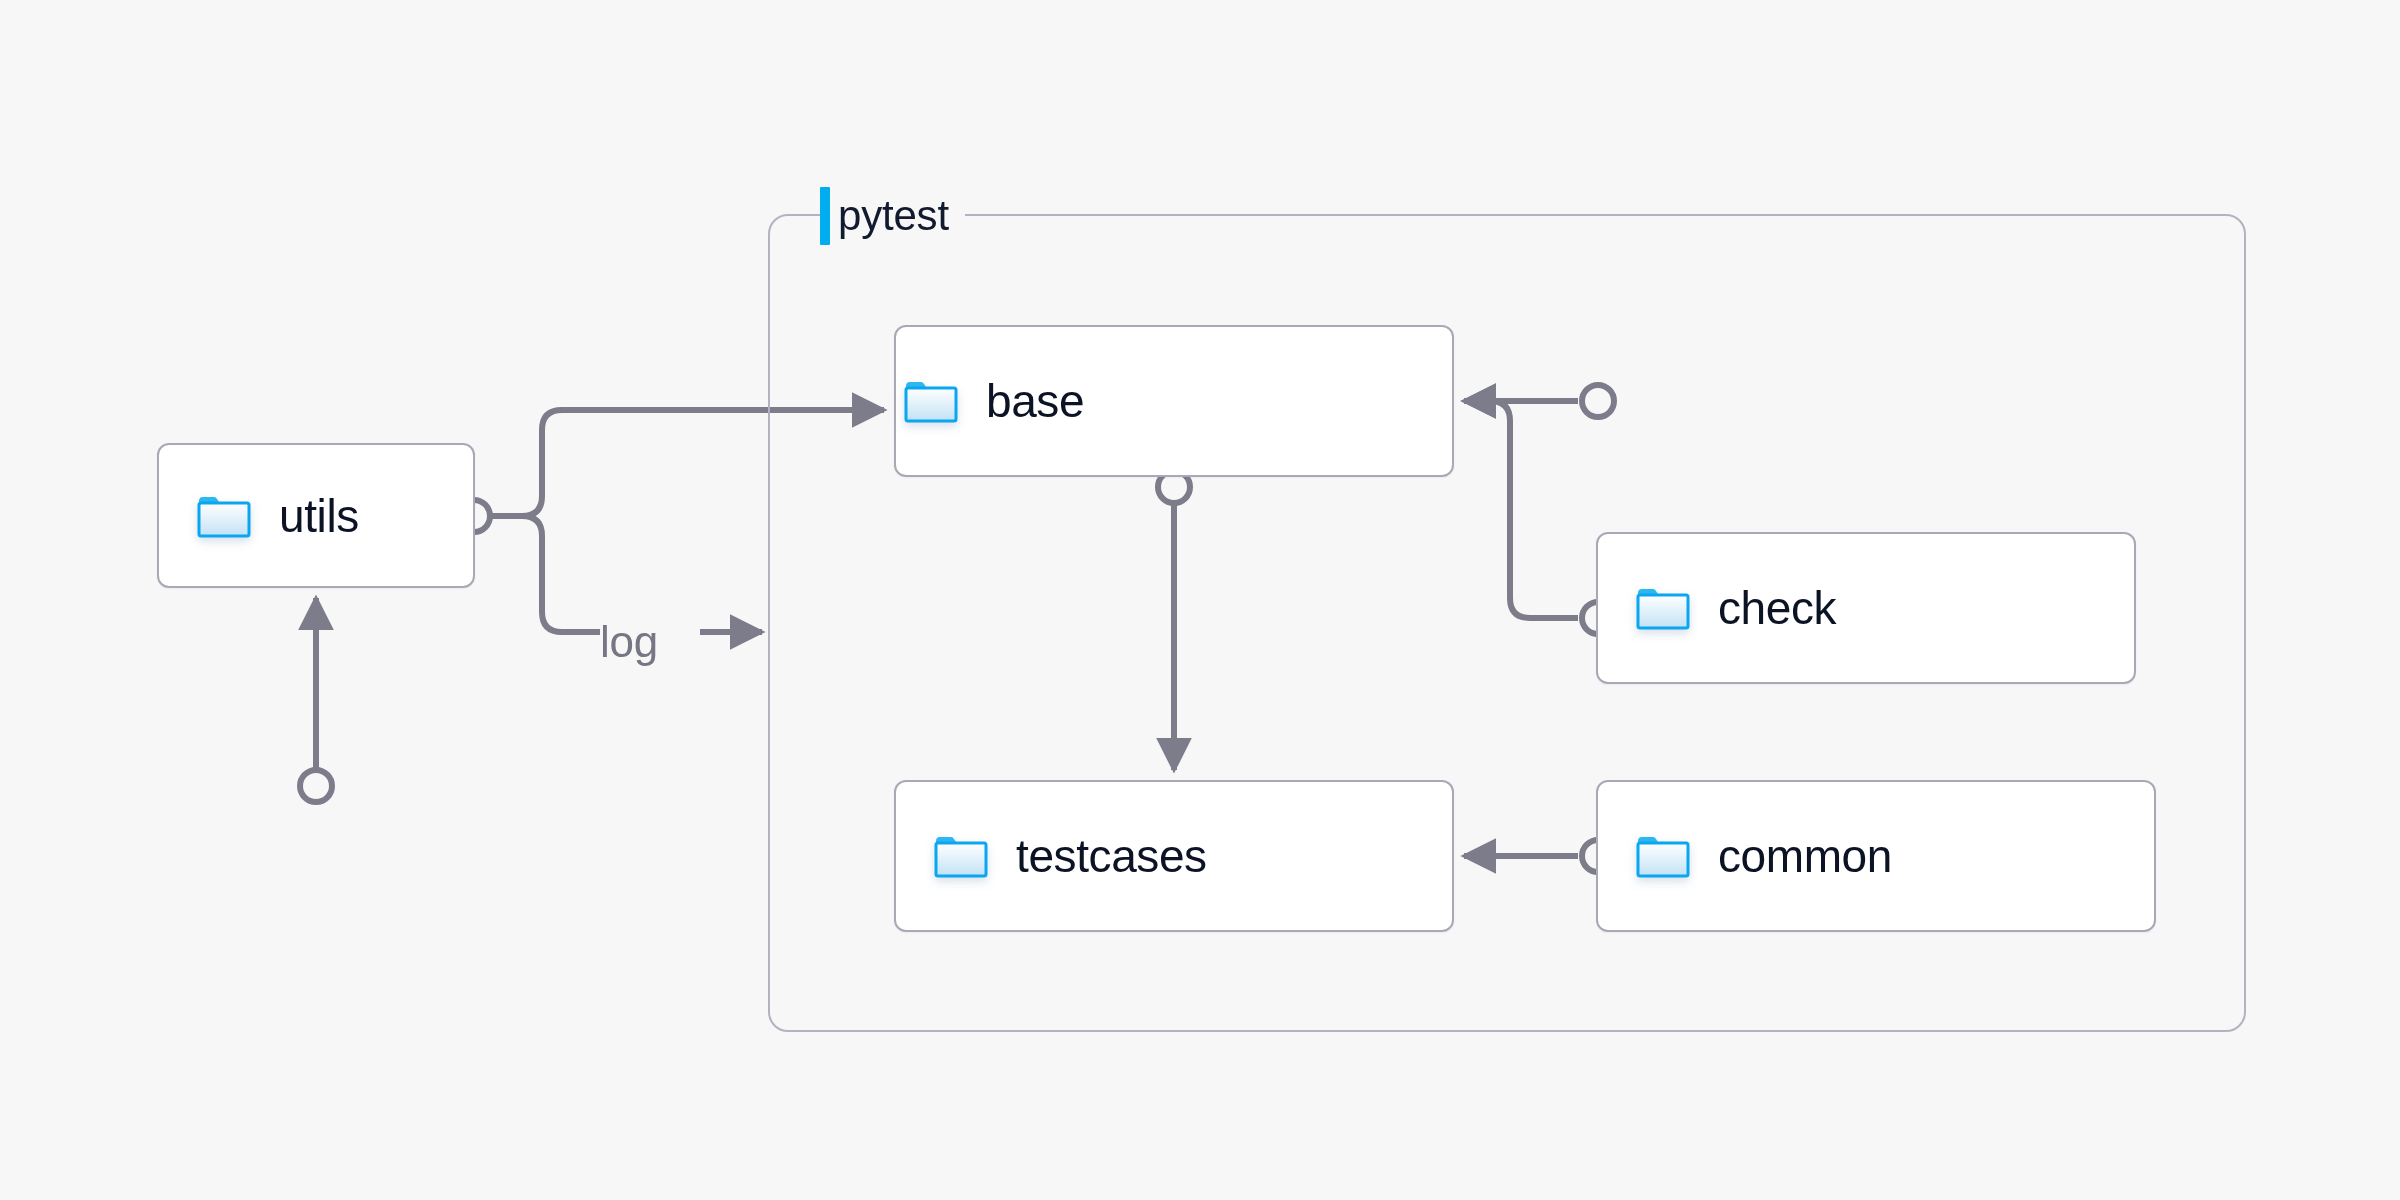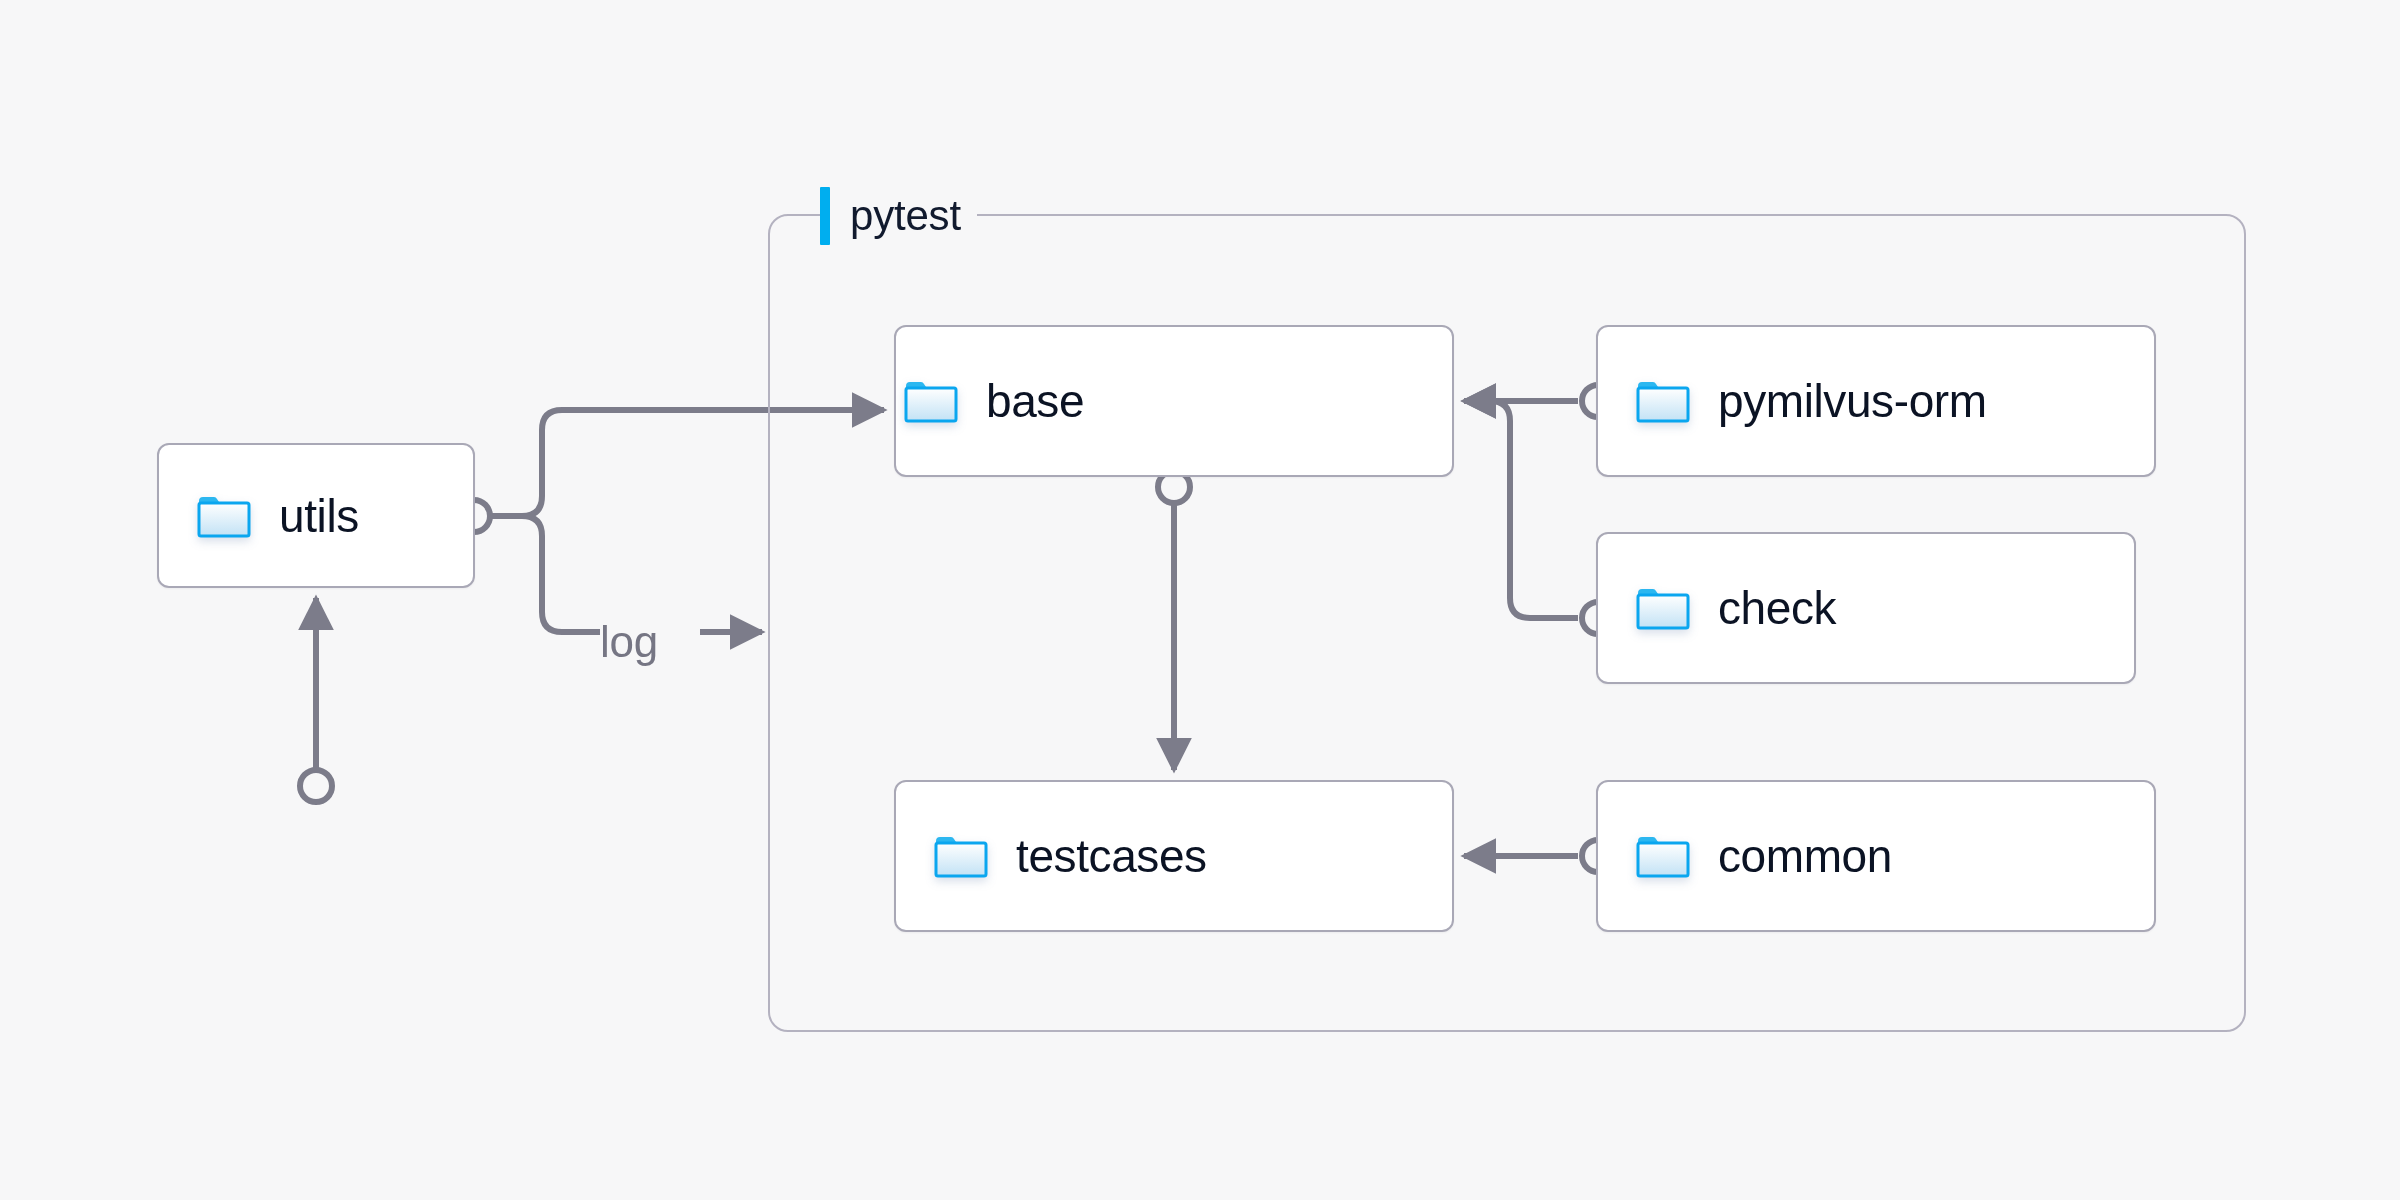--- a/index.html
+++ b/index.html
@@ -45,21 +45,21 @@
     width: 1478px;
     height: 818px;
   }
   .group-label-wrap {
     position: absolute;
     left: 50px;
     top: -36px;
     height: 72px;
     display: flex;
     align-items: center;
-    gap: 20px;
+    gap: 8px;
     padding-right: 16px;
     background: #f7f7f8;
   }
   .group-accent-bar {
     width: 10px;
     height: 58px;
     background: #00aeef;
     border-radius: 1px;
     flex: 0 0 auto;
   }
@@ -202,29 +202,20 @@
   <div class="node" id="node-testcases">
     <span class="folder-icon">
       <svg viewBox="0 0 54 46" width="54" height="46" xmlns="http://www.w3.org/2000/svg">
         <path d="M2 8 Q2 4 6 4 L17 4 Q19 4 20 6 L22 9 L28 9 Q30 9 30 11 L30 13 L2 13 Z" fill="#2cb7f0"></path>
         <rect x="2" y="10" width="50" height="33" rx="2" fill="url(#folder-grad)" stroke="#0aa6ef" stroke-width="3"></rect>
       </svg>
     </span>
     <span class="node-label">testcases</span>
   </div>
 
-  <div class="node" id="node-pymilvus">
-    <span class="folder-icon">
-      <svg viewBox="0 0 54 46" width="54" height="46" xmlns="http://www.w3.org/2000/svg">
-        <path d="M2 8 Q2 4 6 4 L17 4 Q19 4 20 6 L22 9 L28 9 Q30 9 30 11 L30 13 L2 13 Z" fill="#2cb7f0"></path>
-        <rect x="2" y="10" width="50" height="33" rx="2" fill="url(#folder-grad)" stroke="#0aa6ef" stroke-width="3"></rect>
-      </svg>
-    </span>
-    <span class="node-label">pymilvus-orm</span>
-  </div>
 
   <div class="node" id="node-check">
     <span class="folder-icon">
       <svg viewBox="0 0 54 46" width="54" height="46" xmlns="http://www.w3.org/2000/svg">
         <path d="M2 8 Q2 4 6 4 L17 4 Q19 4 20 6 L22 9 L28 9 Q30 9 30 11 L30 13 L2 13 Z" fill="#2cb7f0"></path>
         <rect x="2" y="10" width="50" height="33" rx="2" fill="url(#folder-grad)" stroke="#0aa6ef" stroke-width="3"></rect>
       </svg>
     </span>
     <span class="node-label">check</span>
   </div>

